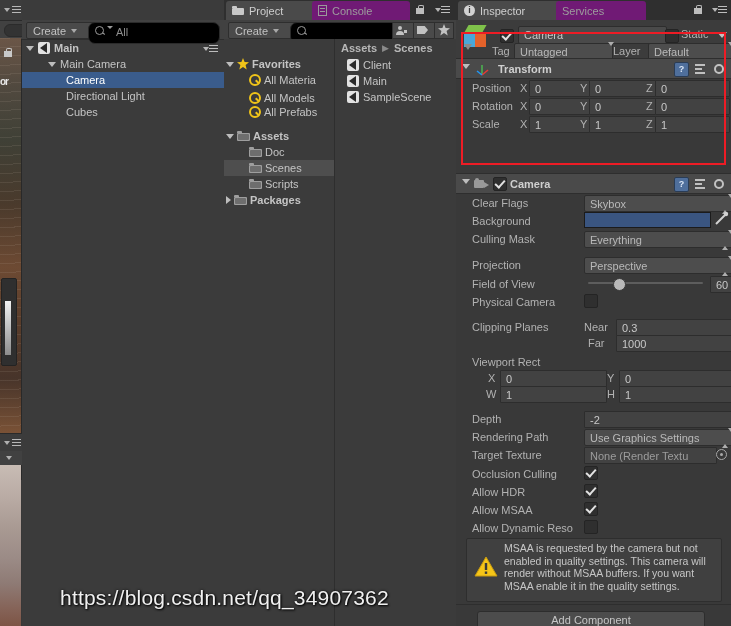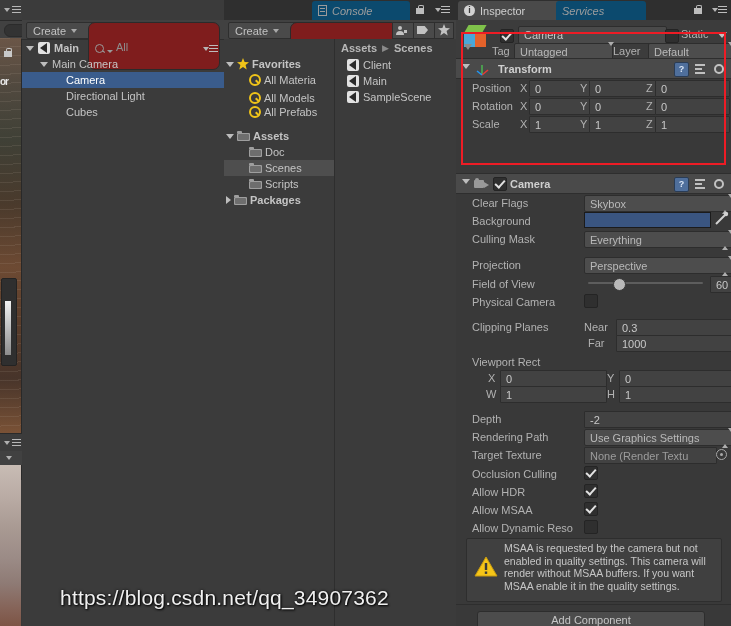--- a/index.html
+++ b/index.html
@@ -34,28 +34,28 @@
   #scene-sliver .botbar{position:absolute;left:0;top:433px;width:22px;height:18px;background:#3c3c3c;border-top:1px solid #2a2a2a;}
   #scene-sliver .botbar2{position:absolute;left:0;top:451px;width:22px;height:14px;background:#414141;}
   #game-view{position:absolute;left:0;top:465px;width:21px;height:161px;
       background:linear-gradient(180deg,#c8bcb4 0%,#b9aba4 20%,#a89992 40%,#9b8b86 58%,#8e7a74 74%,#86655a 88%,#7d5445 100%);}
 
   
   #hierarchy{left:22px;top:0;width:202px;height:626px;background:#3b3b3b;}
   .tabstrip{position:absolute;left:0;top:0;width:100%;height:20px;background:#2f2f2f;}
   .tab{position:absolute;top:1px;height:19px;background:#4a4a4a;border-radius:3px 3px 0 0;
        display:flex;align-items:center;padding:0 8px 0 6px;color:#cfcfcf;font-size:11px;}
-  .tab.inactive{background:#0c4a6e;color:#9d9d9d;font-style:italic;}
+  .tab.inactive{background:#701a75;color:#9d9d9d;}
   .panel-body{position:absolute;left:0;right:0;bottom:0;background:#3b3b3b;}
   .toolbar{position:absolute;left:0;right:0;height:19px;background:#414141;border-bottom:1px solid #2e2e2e;}
   .createbtn{position:absolute;height:15px;border-radius:2px;background:#4a4a4a;border:1px solid #2e2e2e;
       display:flex;align-items:center;padding:0 6px;color:#c2c2c2;font-size:11px;}
   .createbtn .cv{margin-left:5px;width:0;height:0;border-left:3px solid transparent;border-right:3px solid transparent;border-top:4px solid #a8a8a8;}
-  .searchpill{position:absolute;height:14px;border-radius:7px;background:#7f1d1d;border:1px solid #2b2b2b;
-      display:flex;align-items:flex-end;padding:16px 6px;color:#8e8e8e;font-size:11px;}
+  .searchpill{position:absolute;height:14px;border-radius:7px;background:#000000;border:1px solid #2b2b2b;
+      display:flex;align-items:flex-start;padding:3px 6px;color:#8e8e8e;font-size:11px;}
   .magn{width:7px;height:7px;border:1.3px solid #9a9a9a;border-radius:50%;position:relative;margin-right:3px;flex:0 0 auto;}
   .magn::after{content:"";position:absolute;width:3px;height:1.3px;background:#9a9a9a;right:-2px;bottom:0px;transform:rotate(40deg);}
   .lockicon{position:absolute;width:8px;height:9px;}
   .lockicon .shk{position:absolute;left:2px;top:0;width:4px;height:4px;border:1px solid #bdbdbd;border-bottom:none;border-radius:2px 2px 0 0;}
   .lockicon .bdy{position:absolute;left:0;top:3px;width:8px;height:6px;background:#bdbdbd;}
   .hamicon{position:absolute;width:15px;height:9px;}
   .hamicon .cv{position:absolute;left:0;top:3px;width:0;height:0;border-left:3px solid transparent;border-right:3px solid transparent;border-top:4px solid #b5b5b5;}
   .hamicon .ln{position:absolute;left:6px;width:9px;height:1px;background:#bdbdbd;}
 
   .hrow{position:absolute;left:0;right:0;height:16px;display:flex;align-items:center;font-size:11px;color:#c4c4c4;}
@@ -188,21 +188,21 @@
     </div>
     <div id="hier-rows">
         <div class="hrow" style="top: 20px;">
           <span style="display:inline-block;width:4px"></span>
           <span class="foldarrow"></span>
           <span style="display:inline-block;width:4px"></span>
           <span class="unityicon"></span>
           <span style="display:inline-block;width:4px"></span>
           <span style="font-weight:bold;">Main</span>
         </div>
-        <div class="hrow" style="top: 36px;">
+        <div class="hrow" style="top: 36px; margin-left: 8px;">
           <span style="display:inline-block;width:18px"></span>
           <span class="foldarrow"></span>
           <span style="display:inline-block;width:4px"></span>
           <span style="">Main Camera</span>
         </div>
         <div class="hrow sel" style="top: 52px;">
           <span style="display:inline-block;width:32px"></span>
           <span style="display:inline-block;width:8px"></span>
           <span style="display:inline-block;width:4px"></span>
           <span style="">Camera</span>
@@ -224,20 +224,27 @@
       <div class="cv"></div>
         <div class="ln" style="top:1px;"></div>
         <div class="ln" style="top:4px;"></div>
         <div class="ln" style="top:7px;"></div>
     </div>
   </div>
 </div>
 
 <div id="project" class="abs">
   <div class="tabstrip">
+    <div class="tab" style="left:2px;width:84px;">
+      <span style="display:inline-block;width:12px;height:9px;position:relative;margin-right:5px;">
+        <span style="position:absolute;left:0;top:0;width:5px;height:2px;background:#c9c9c9;border-radius:1px 1px 0 0;"></span>
+        <span style="position:absolute;left:0;top:2px;width:12px;height:7px;background:#c9c9c9;border-radius:1px;"></span>
+      </span>
+      <span>Project</span>
+    </div>
     <div class="tab inactive" style="left:88px;width:84px;">
       <span style="display:inline-block;width:9px;height:11px;position:relative;margin-right:5px;border:1px solid #9a9a9a;box-sizing:border-box;">
         <span style="position:absolute;left:1px;top:2px;width:5px;height:1px;background:#9a9a9a;"></span>
         <span style="position:absolute;left:1px;top:5px;width:5px;height:1px;background:#9a9a9a;"></span>
       </span>
       <span>Console</span>
     </div>
     <div class="lockicon" style="right:32px;top:5px;">
         <div class="shk"></div>
         <div class="bdy"></div>

